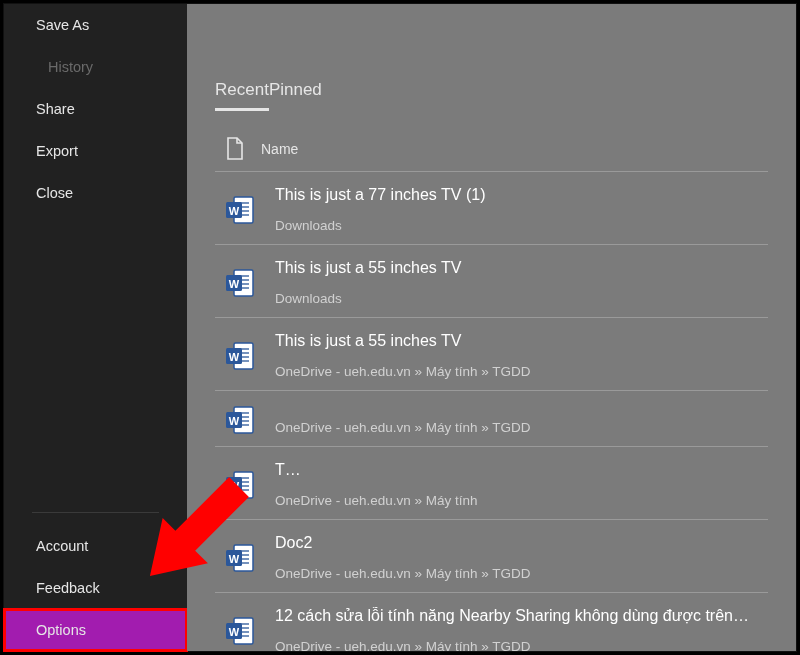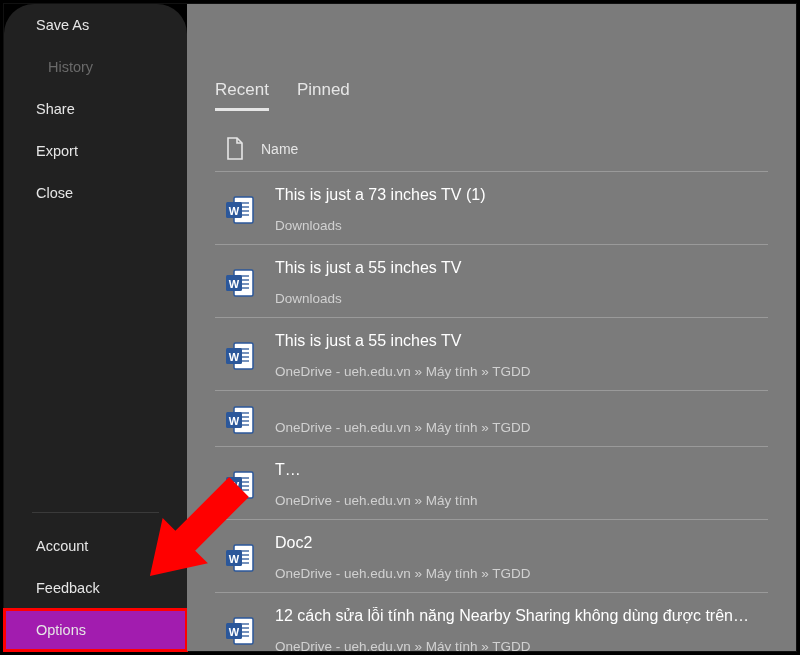--- a/index.html
+++ b/index.html
@@ -17,21 +17,20 @@
       display: flex;
       border: 1px solid #111;
     }
     .sidebar {
       width: 183px;
       background: #212121;
       display: flex;
       flex-direction: column;
       font-size: 14.5px;
       color: #e6e6e6;
-      border-radius: 30px;
     }
     .sidebar-top {
       flex: 0 0 auto;
     }
     .sidebar-item {
       padding: 13px 32px;
       cursor: pointer;
       font-weight: 300;
     }
     .sidebar-item.disabled { color: #6a6a6a; padding-left: 44px; }
@@ -53,21 +52,20 @@
       position: relative;
       overflow: hidden;
     }
     .main-inner {
       padding: 0 28px;
       height: 100%;
       overflow-y: hidden;
     }
     .tabs {
       display: flex;
-      gap: 28px;
       padding-top: 76px;
       margin-bottom: 20px;
     }
     .tab {
       font-size: 17px;
       color: #e6e6e6;
       padding-bottom: 8px;
       cursor: pointer;
       font-weight: 300;
     }
@@ -175,21 +173,21 @@
         <rect x="9" y="2" width="19" height="26" rx="1.5" fill="#ffffff" stroke="#2b579a" stroke-width="1.5"></rect>
         <line x1="13" y1="8" x2="24" y2="8" stroke="#2b579a" stroke-width="1.3"></line>
         <line x1="13" y1="12" x2="24" y2="12" stroke="#2b579a" stroke-width="1.3"></line>
         <line x1="13" y1="16" x2="24" y2="16" stroke="#2b579a" stroke-width="1.3"></line>
         <line x1="13" y1="20" x2="24" y2="20" stroke="#2b579a" stroke-width="1.3"></line>
         <rect x="1" y="7" width="16" height="16" rx="1.5" fill="#2b579a"></rect>
         <text x="9" y="19.5" text-anchor="middle" font-family="Segoe UI,Arial" font-size="11" font-weight="700" fill="#fff">W</text>
       </svg>
     </span>
     <div class="file-text">
-      <div class="file-title">This is just a 73 inches TV (1)</div>
+      <div class="file-title">This is just a 77 inches TV (1)</div>
       <div class="file-path">Downloads</div>
     </div>
   </div>
 
   <div class="file-row">
     <span class="doc-icon">
       <svg viewBox="0 0 30 30" width="30" height="30">
         <rect x="9" y="2" width="19" height="26" rx="1.5" fill="#ffffff" stroke="#2b579a" stroke-width="1.5"></rect>
         <line x1="13" y1="8" x2="24" y2="8" stroke="#2b579a" stroke-width="1.3"></line>
         <line x1="13" y1="12" x2="24" y2="12" stroke="#2b579a" stroke-width="1.3"></line>

